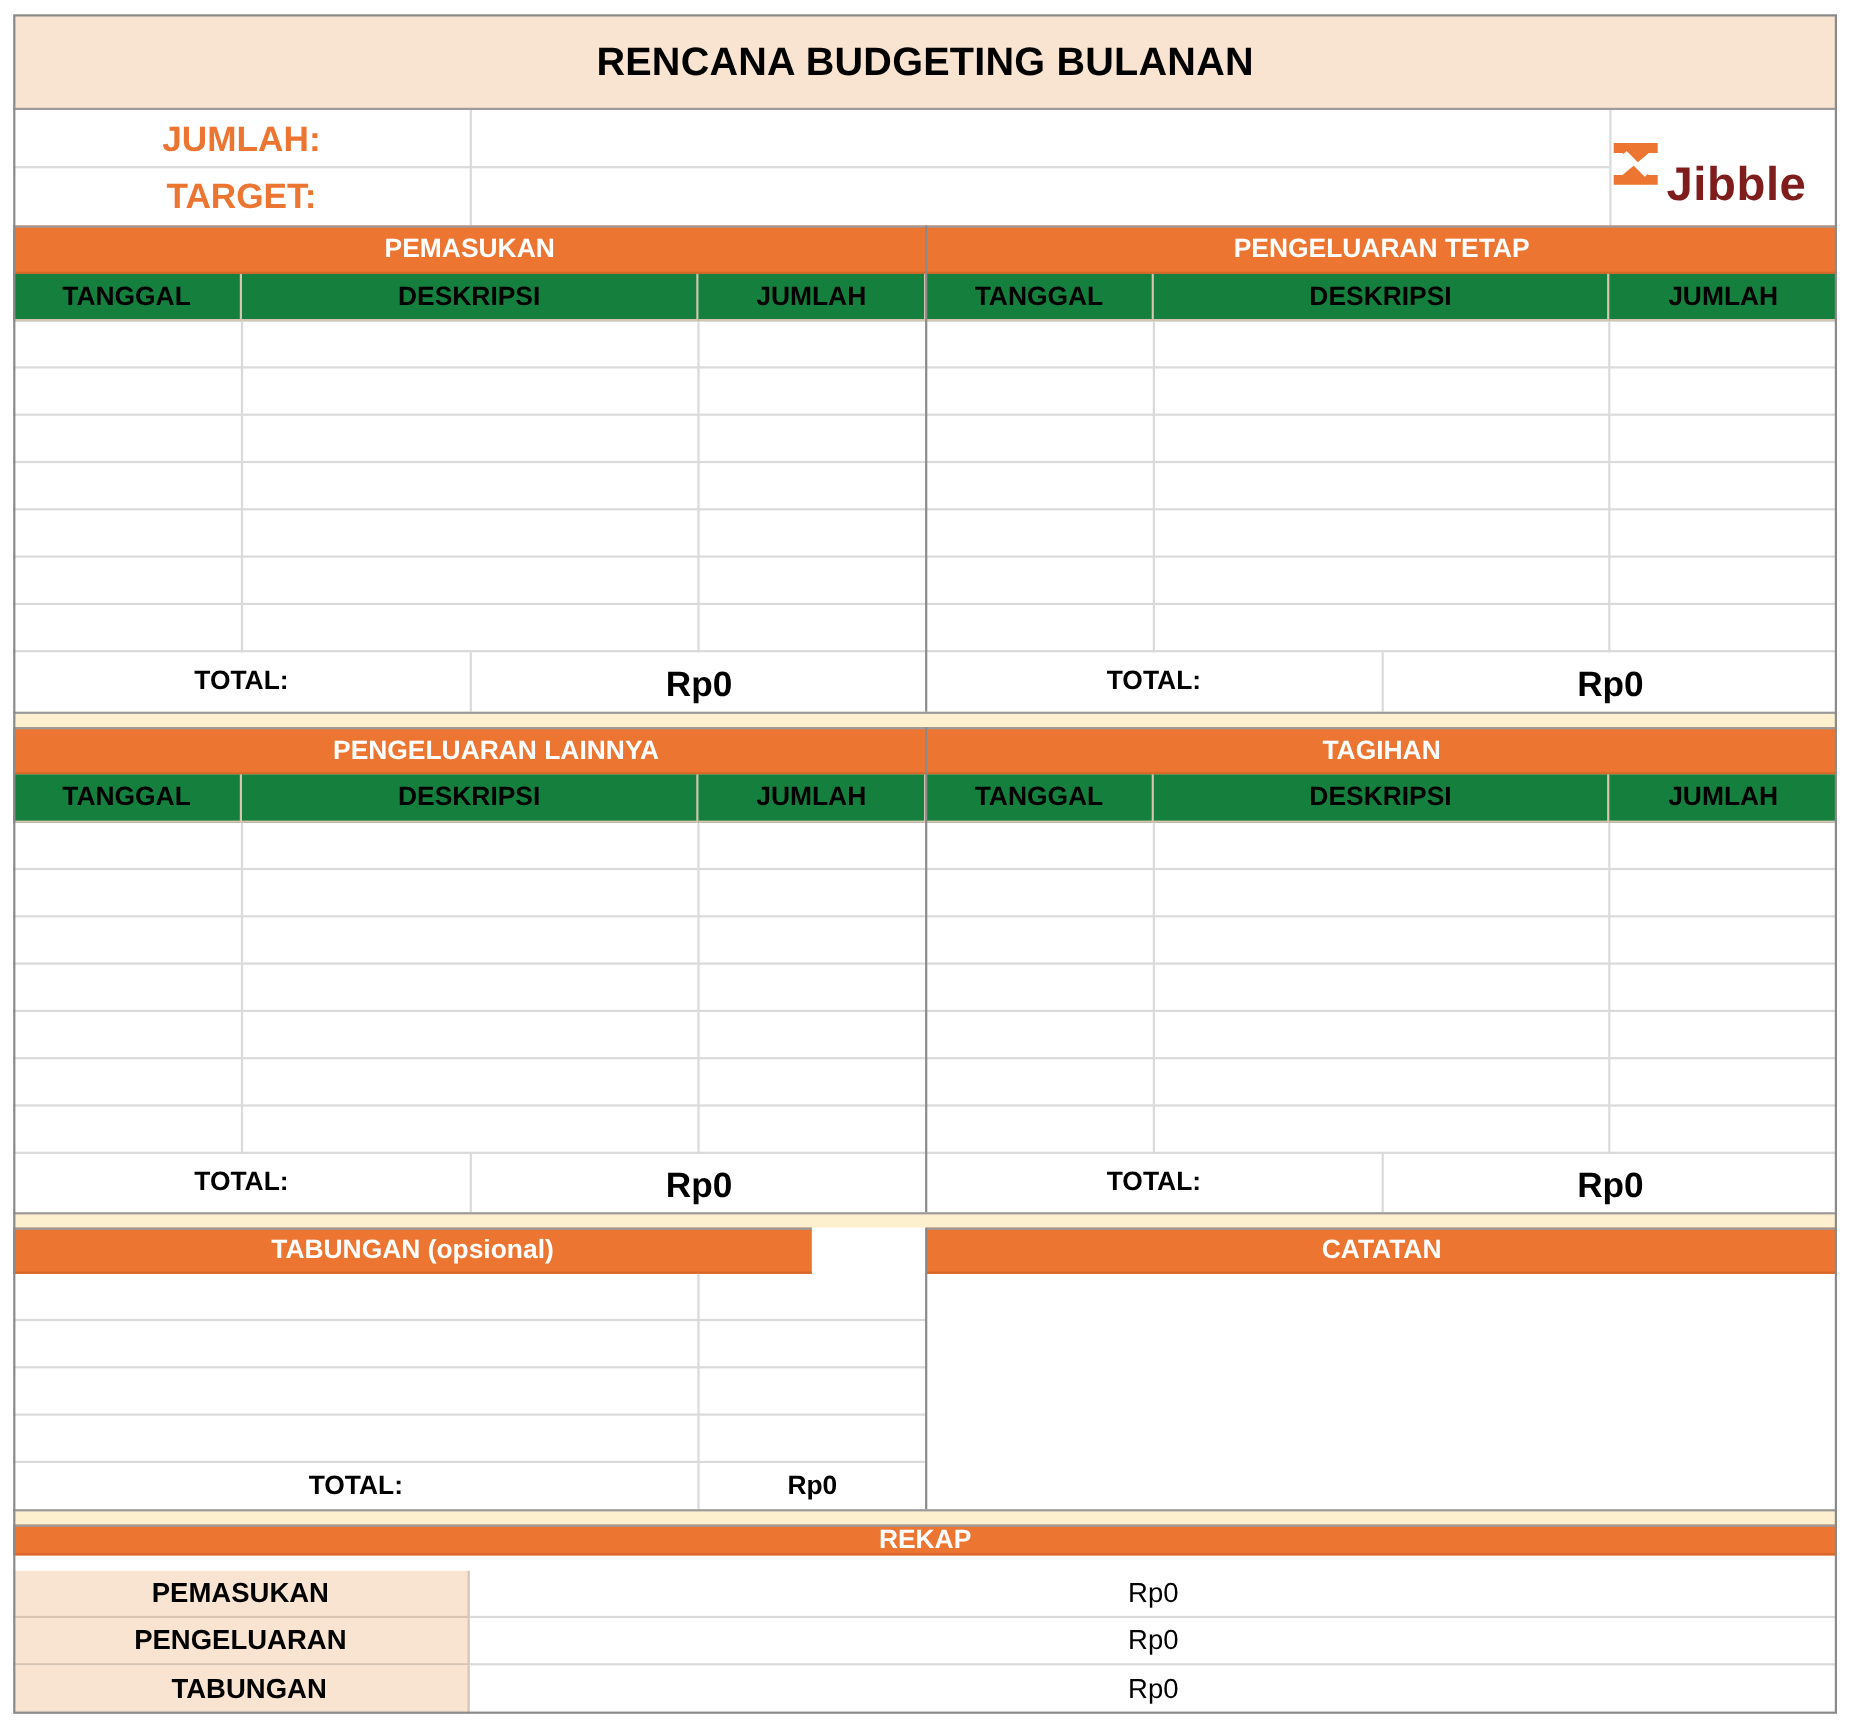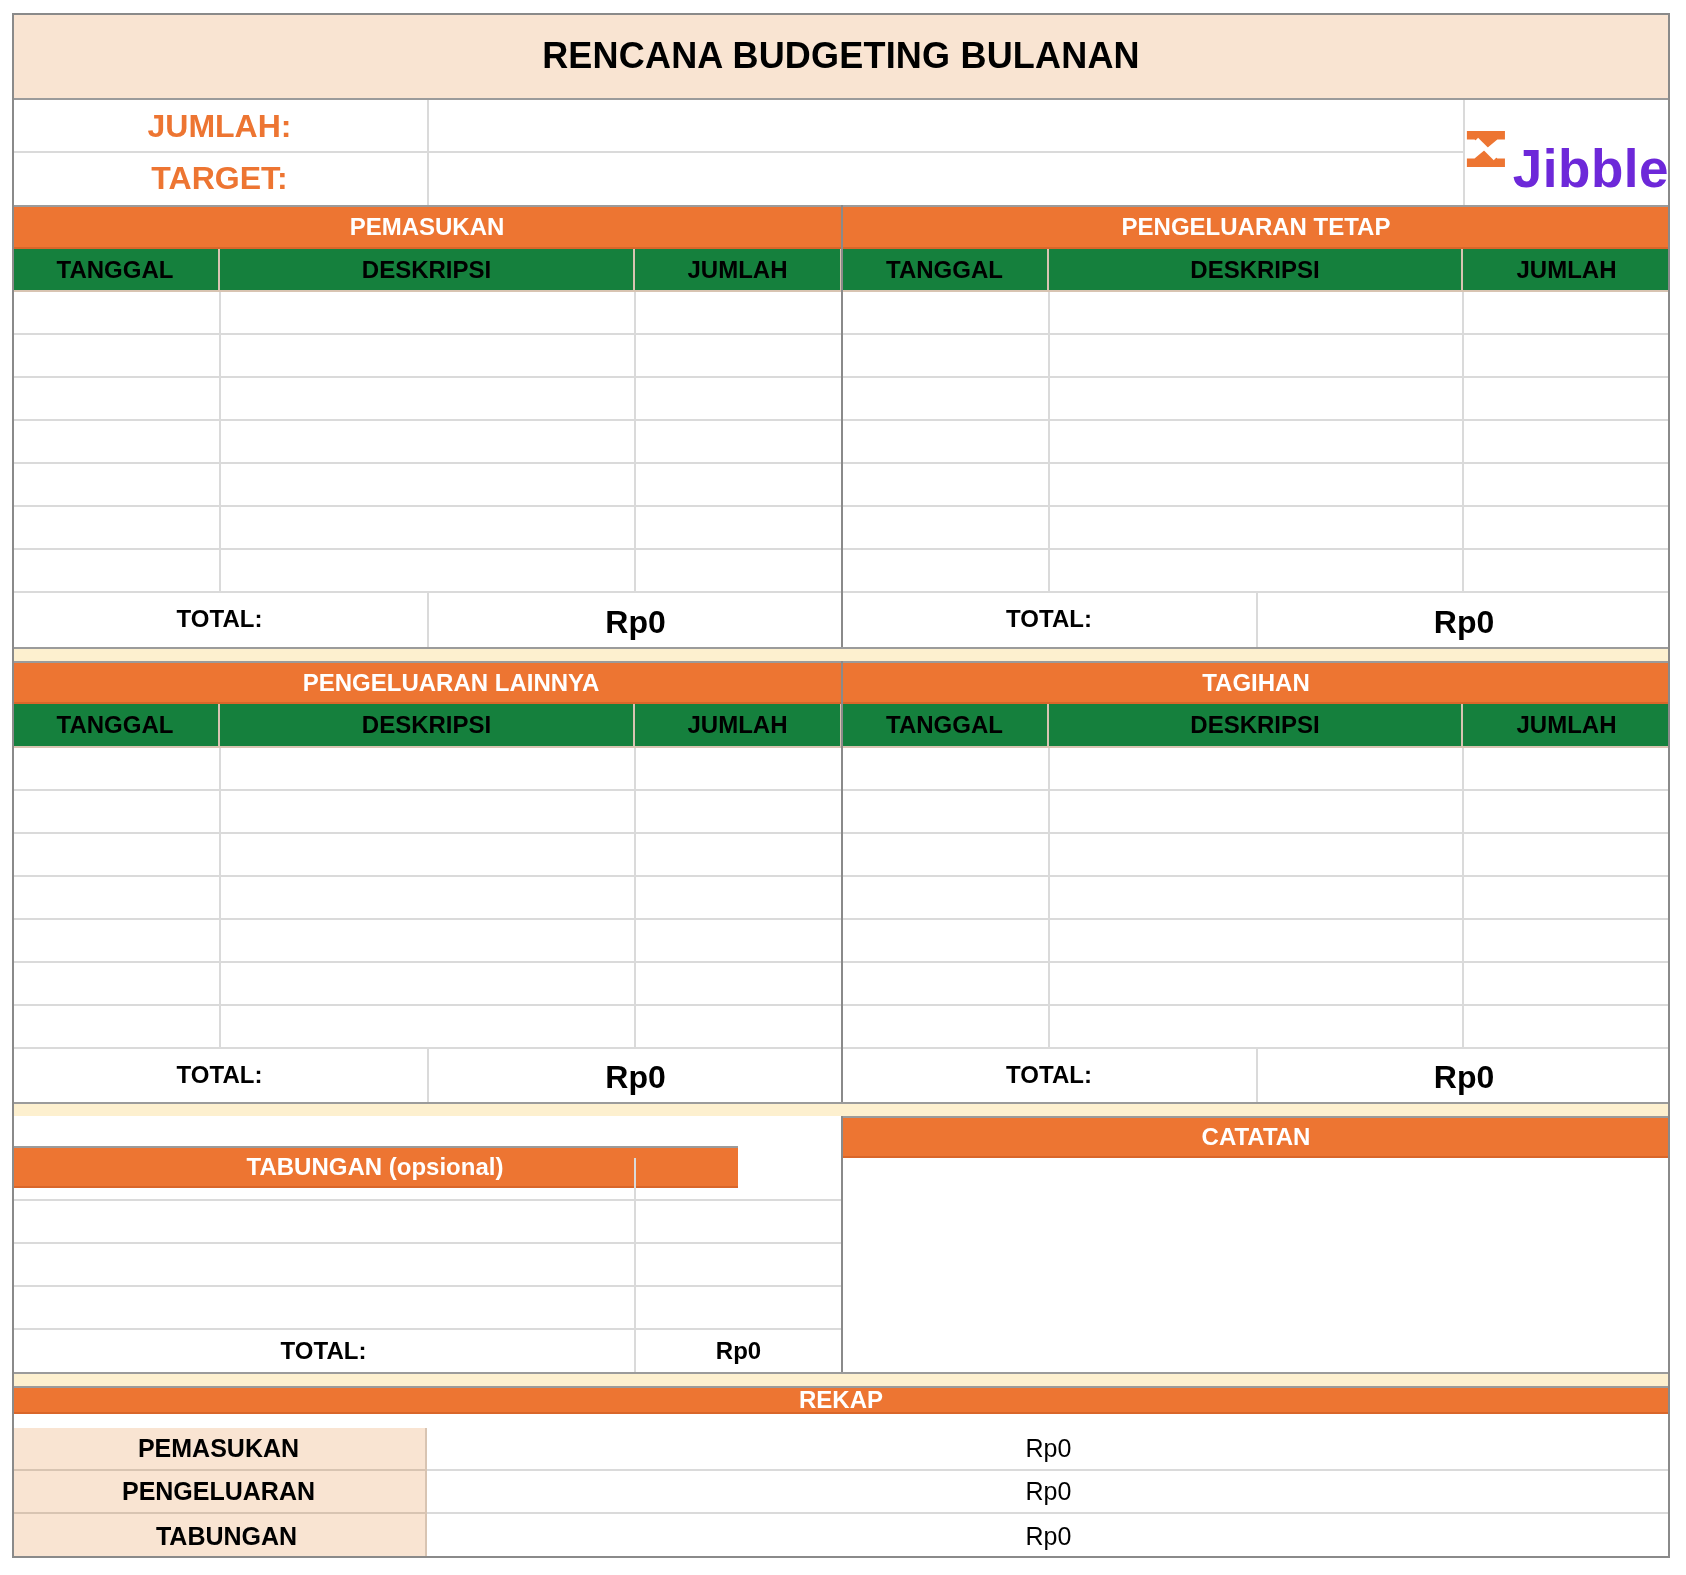--- a/index.html
+++ b/index.html
@@ -19,21 +19,21 @@
   .spacer { background:#fdf0cf; border-top:2px solid #9b9b9b; }
   .grid-v { background:#dadada; width:2px; }
   .grid-h { background:#dadada; height:2px; }
   .divider-v { background:#8a8a8a; width:2px; }
   .total-lbl { font-weight:bold; font-size:24px; color:#000; align-items:flex-start; padding-top:12px; }
   .total-val { font-weight:bold; font-size:32px; color:#000; align-items:flex-end; padding-bottom:6px; }
   .rekap-lbl { background:#f9e4d2; font-weight:bold; font-size:25px; color:#000;
                border-right:2px solid #d8c4b2; border-bottom:2px solid #d8c4b2; }
   .rekap-val { font-size:25px; color:#000; border-bottom:2px solid #dadada; }
   .logo { display:flex; align-items:center; gap:6px; }
-  .logo-text { font-weight:bold; font-size:53px; color:#6d28d9; letter-spacing:0.5px;margin-top:38px; }
+  .logo-text { font-weight:bold; font-size:43px; color:#7f1d1d; letter-spacing:0.5px;margin-top:38px; }
 </style>
 </head>
 <body>
 
 <div class="abs title">RENCANA BUDGETING BULANAN</div>
 
 <div class="abs cell lbl-orange" style="left:12px;top:100px;width:415px;height:52px;">JUMLAH:</div>
 <div class="abs cell lbl-orange" style="left:12px;top:152px;width:415px;height:53px;">TARGET:</div>
 <div class="abs cell" style="left:429px;top:100px;width:1034px;height:51px;font-size:24px;"></div>
 <div class="abs cell" style="left:429px;top:153px;width:1034px;height:52px;font-size:24px;"></div>
@@ -99,21 +99,21 @@
   <div class="abs grid-v" style="left:622px;top:0;height:301px;"></div>
   <div class="abs grid-v" style="left:1036px;top:0;height:301px;"></div>
   <div class="abs grid-v" style="left:1450px;top:0;height:301px;"></div>
 </div>
 <div class="abs cell total-lbl" style="left:12px;top:1049px;width:415px;height:53px;">TOTAL:</div>
 <div class="abs cell total-val" style="left:427px;top:1049px;width:415px;height:53px;border-left:2px solid #dadada;">Rp0</div>
 <div class="abs cell total-lbl" style="left:842px;top:1049px;width:414px;height:53px;">TOTAL:</div>
 <div class="abs cell total-val" style="left:1256px;top:1049px;width:414px;height:53px;border-left:2px solid #dadada;">Rp0</div>
 <div class="abs spacer" style="left:12px;top:1102px;width:1658px;height:14px;"></div>
 
-<div class="abs cell band" style="left:12px;top:1146px;width:726px;height:42px;">TABUNGAN (opsional)</div>
+<div class="abs cell band" style="left:12px;top:1116px;width:726px;height:42px;">TABUNGAN (opsional)</div>
 <div class="abs cell band" style="left:842px;top:1116px;width:828px;height:42px;">CATATAN</div>
 
 <div class="abs" style="left:12px;top:1158px;width:830px;height:172px;">
   <div class="abs grid-h" style="left:0;top:41px;width:830px;"></div>
   <div class="abs grid-h" style="left:0;top:84px;width:830px;"></div>
   <div class="abs grid-h" style="left:0;top:127px;width:830px;"></div>
   <div class="abs grid-h" style="left:0;top:170px;width:830px;"></div>
   <div class="abs grid-v" style="left:622px;top:0;height:214px;"></div>
 </div>
 <div class="abs cell" style="left:12px;top:1330px;width:623px;height:42px;font-weight:bold;font-size:24px;">TOTAL:</div>

